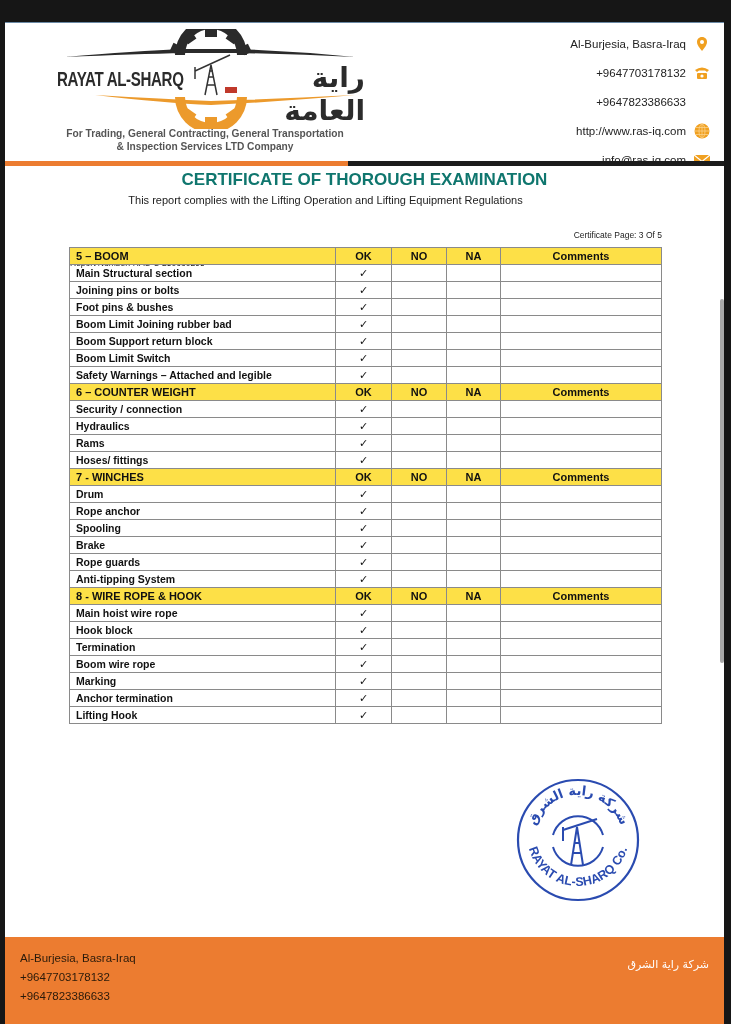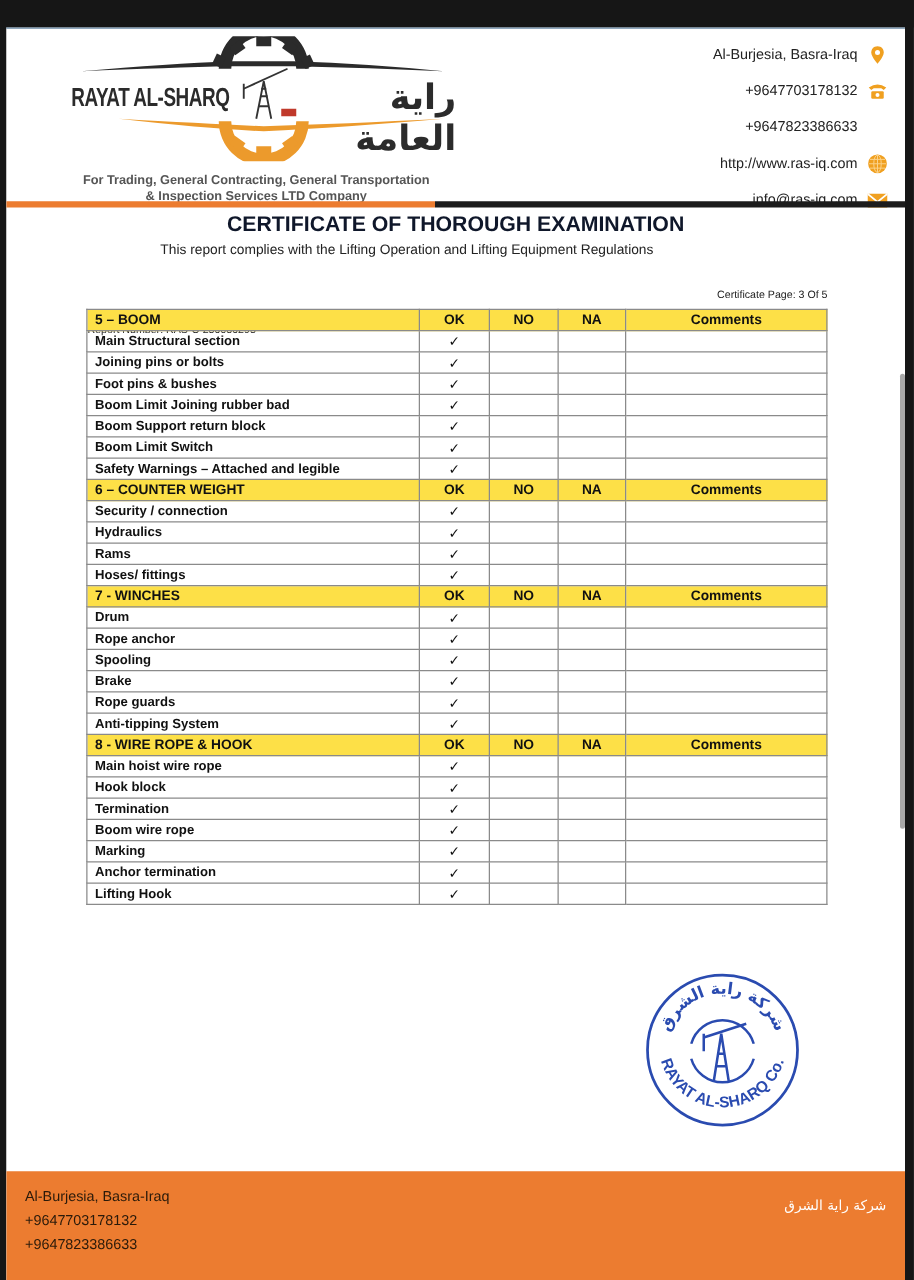--- a/index.html
+++ b/index.html
@@ -31,38 +31,38 @@
       font-size: 21px; color: #2b2b2b; letter-spacing: -0.5px;
       transform: scaleX(0.72); transform-origin: left top;
     }
     .logo-ar {
       position: absolute; left: 198px; top: 32px;
       font-family: "DejaVu Sans", sans-serif; font-weight: bold;
       font-size: 28px; color: #2b2b2b; direction: rtl;
     }
     .tagline {
       position: absolute; left: 10px; top: 98px; width: 300px; text-align: center;
-      font-size: 10.2px; font-weight: bold; color: #555; line-height: 13px; margin-top: 11px;
+      font-size: 10.2px; font-weight: bold; color: #555; line-height: 13px;
     }
     .contact { position: absolute; right: 14px; top: 6px; width: 240px; }
     .contact-row {
       height: 29px; display: flex; justify-content: flex-end; align-items: center;
       font-size: 11.5px; color: #222;
     }
     .contact-row .ic { width: 16px; height: 16px; margin-left: 8px; display: inline-block; }
     .contact-row .ic-empty { width: 16px; margin-left: 8px; }
     .divider-orange {
       position: absolute; left: 0; top: 138px; width: 343px; height: 5px; background: #ec7c30;
     }
     .divider-black {
       position: absolute; left: 343px; top: 138px; width: 376px; height: 5px; background: #1c1c1c;
     }
     .title {
       position: absolute; left: 0; top: 147px; width: 719px; text-align: center;
-      font-size: 17px; font-weight: bold; color: #0f172a;
+      font-size: 17px; font-weight: bold; color: #0f766e;
     }
     .subtitle {
       position: absolute; left: 0; top: 171px; width: 641px; text-align: center;
       font-size: 11px; color: #222;
     }
     .report-number {
       position: absolute; left: 65px; top: 207px; font-size: 8.5px; color: #222; margin-top: 28px;
     }
     .cert-page {
       position: absolute; right: 62px; top: 207px; font-size: 8.5px; color: #222;

